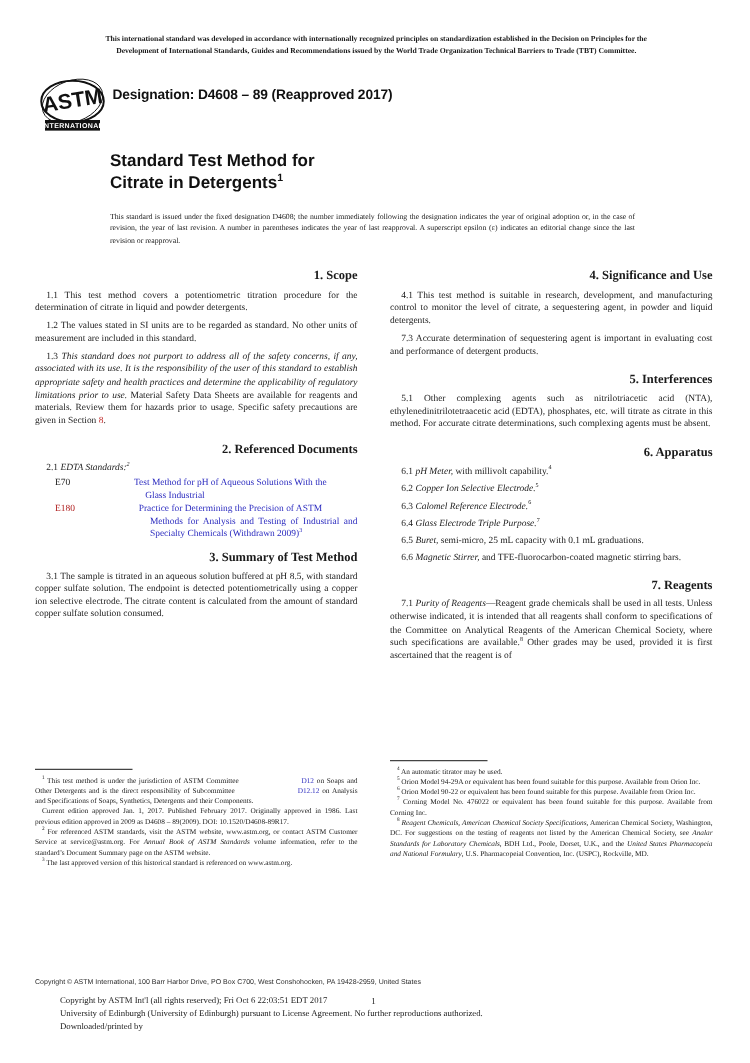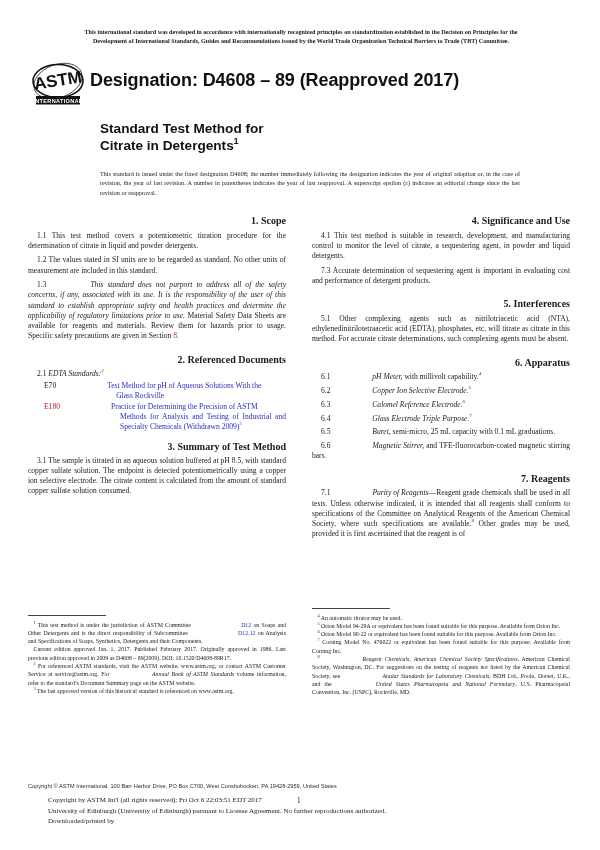--- a/index.html
+++ b/index.html
@@ -51,29 +51,29 @@
     width: 56px;
     height: 46px;
   }
   .astm-logo svg { display: block; }
   .designation {
     position: absolute;
     left: 62px;
     top: 8px;
     font-family: "Liberation Sans", sans-serif;
     font-weight: bold;
-    font-size: 18px;
+    font-size: 11px;
     letter-spacing: -0.1px;
     color: #111;
   }
 
   
   .title-block {
     position: absolute;
-    left: 100px;
+    left: 88px;
     top: 120px;
     width: 420px;
   }
   .doc-title {
     font-family: "Liberation Sans", sans-serif;
     font-weight: bold;
     font-size: 13.6px;
     line-height: 1.28;
     color: #111;
     margin: 0;
@@ -110,21 +110,21 @@
     font-weight: bold;
     margin: 0 0 3.5px 0;
     line-height: 1.3;
     text-align: right;
   }
   .sec-spacer { height: 7px; }
   p.para {
     margin: 0 0 4.6px 0;
     text-indent: 9px;
   }
-  .it { font-style: italic; margin-left: 40px; }
+  .it { font-style: italic; }
   sup.fn {
     font-size: 64%;
     vertical-align: super;
     line-height: 0;
   }
   .lnk      { color: #2b2bbf; margin-left: 48px; }
   .lnk-red  { color: #b02020; }
   .red      { color: #c02a2a; }
 
   
@@ -260,21 +260,21 @@
 
     <p class="ref-sub">
       <span class="num">2.1</span>
       <span>EDTA Standards:</span><sup class="fn">2</sup>
     </p>
 
     <div class="ref-item">
       <span class="rid">E70</span>
       <span class="rtxt lnk">
         <span>Test Method for pH of Aqueous Solutions With the</span>
-        <span class="ind">Glass Rockville</span>
+        <span class="ind">Glass Industrial</span>
       </span>
     </div>
 
     <div class="ref-item">
       <span class="rid lnk-red">E180</span>
       <span class="rtxt lnk">
         <span>Practice for Determining the Precision of ASTM</span>
         <span class="ind"><span>Methods for Analysis and Testing of Industrial and Specialty Chemicals (Withdrawn 2009)</span><sup class="fn">3</sup></span>
       </span>
     </div>

